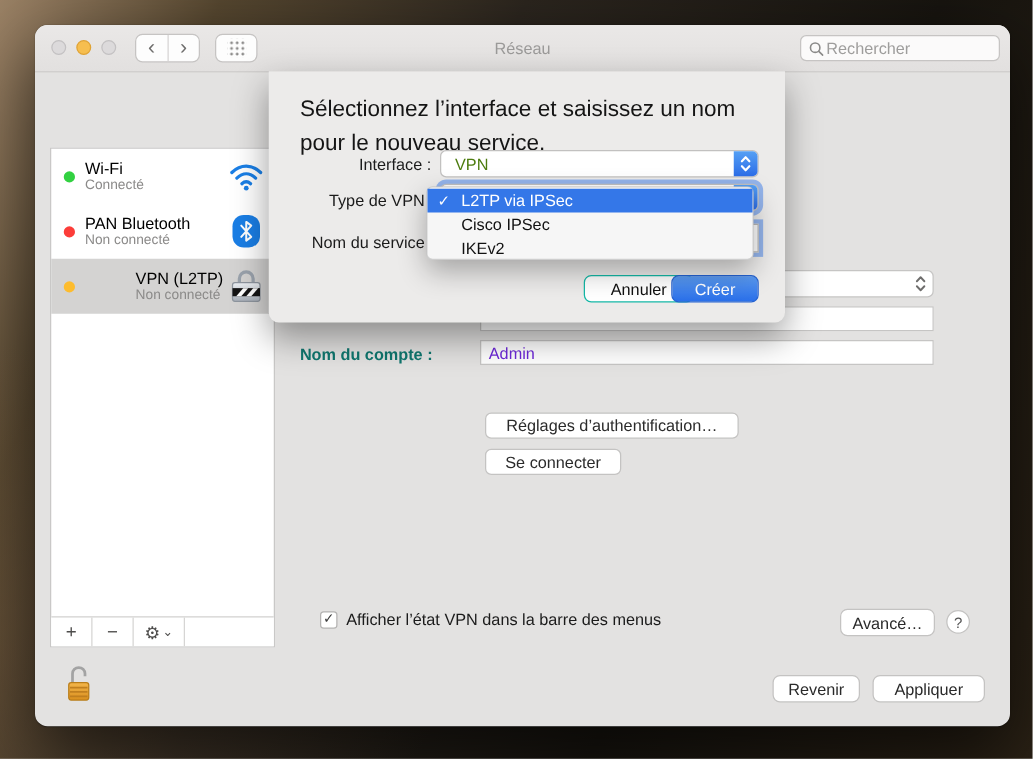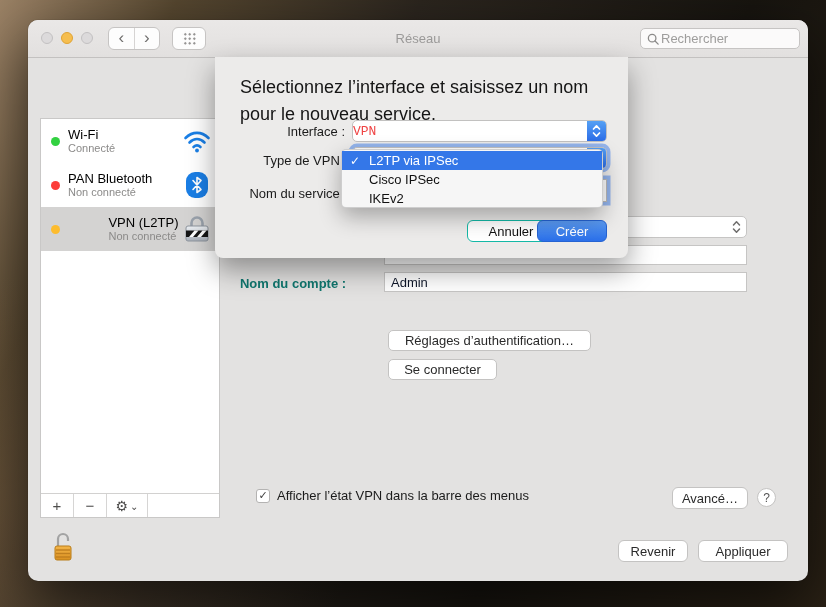--- a/index.html
+++ b/index.html
@@ -59,21 +59,21 @@
     display:flex;align-items:center;justify-content:center;}
   .listbar{position:absolute;left:0;bottom:0;right:0;height:23px;background:#fff;
     border-top:1px solid #d2d1d0;display:flex;align-items:stretch;}
   .lbtn{width:32px;display:flex;align-items:center;justify-content:center;
     border-right:1px solid #d6d5d4;color:#4d4c4b;font-size:15px;}
   .lbtn.gear{width:40px;font-size:13px;gap:2px;}
   .gearglyph{font-size:14px;line-height:1;}
   .gcaret{font-size:10px;color:#4d4c4b;line-height:1;margin-top:2px;}
   
   .field{position:absolute;background:#fff;border:1px solid #c6c5c4;box-sizing:border-box;
-    font-size:13px;color:#0f172a;}
+    font-size:13px;color:#6d28d9;}
   .popupbtn{position:absolute;background:#fff;border:1px solid #c6c5c4;border-radius:5px;
     box-sizing:border-box;display:flex;align-items:center;font-size:13px;color:#000;}
   .popupbtn .grayscap{margin-left:auto;margin-right:5px;display:flex;flex-direction:column;
     align-items:center;color:#6e6d6c;}
   .label{position:absolute;font-size:13px;color:#0f766e;text-align:center;font-weight:bold;}
   .pushbtn{position:absolute;background:#fff;border:1px solid #c4c3c2;border-radius:5px;
     box-sizing:border-box;display:flex;align-items:center;justify-content:center;
     font-size:13px;color:#2a2a2a;}
   .cbrow{position:absolute;left:228px;top:468px;display:flex;align-items:center;gap:7px;}
   .checkbox{width:14px;height:14px;background:#fff;border:1px solid #b4b3b2;border-radius:3px;
@@ -87,21 +87,21 @@
   .footer-text{position:absolute;left:60px;top:524px;font-size:13px;color:#7e7d7c;}
   
   .sheet{position:absolute;left:187px;top:37px;width:413px;height:201px;
     background:#eceseb;background:#ecebea;border-radius:0 0 8px 8px;
     box-shadow:0 12px 28px rgba(0,0,0,.38);z-index:5;}
   .sheet .msg{position:absolute;left:25px;top:17px;width:362px;
     font-size:18px;color:#151515;line-height:1.5;}
   .slabel{position:absolute;font-size:13px;color:#1b1b1b;text-align:right;}
   .spopup{position:absolute;height:22px;background:#fff;border:1px solid #c2c1c0;
     border-radius:5px;box-sizing:border-box;display:flex;align-items:center;}
-  .spopup .val{font-size:13px;color:#ef4444;padding-left:0;font-family:Liberation Mono, monospace;}
+  .spopup .val{font-size:13px;color:#4d7c0f;padding-left:11px;}
   .bluecap{margin-left:auto;width:19px;align-self:stretch;border-radius:0 4px 4px 0;
     background:linear-gradient(#55a0f4,#2c6de8);display:flex;align-items:center;justify-content:center;}
   .focusring{box-shadow:0 0 0 3.5px rgba(76,134,235,.55);}
   .sfield{position:absolute;height:23px;background:#fff;border:1px solid #bcbbba;box-sizing:border-box;}
   .menu{position:absolute;left:126px;top:92px;width:262px;height:59px;z-index:7;
     background:#f6f6f6;border:1px solid rgba(0,0,0,.16);border-radius:5px;box-sizing:border-box;
     box-shadow:0 9px 22px rgba(0,0,0,.30);padding-top:1px;}
   .mitem{height:19px;display:flex;align-items:center;font-size:13px;color:#111;position:relative;}
   .mitem .chk{position:absolute;left:8px;font-size:12px;}
   .mitem .mlabel{margin-left:27px;}

